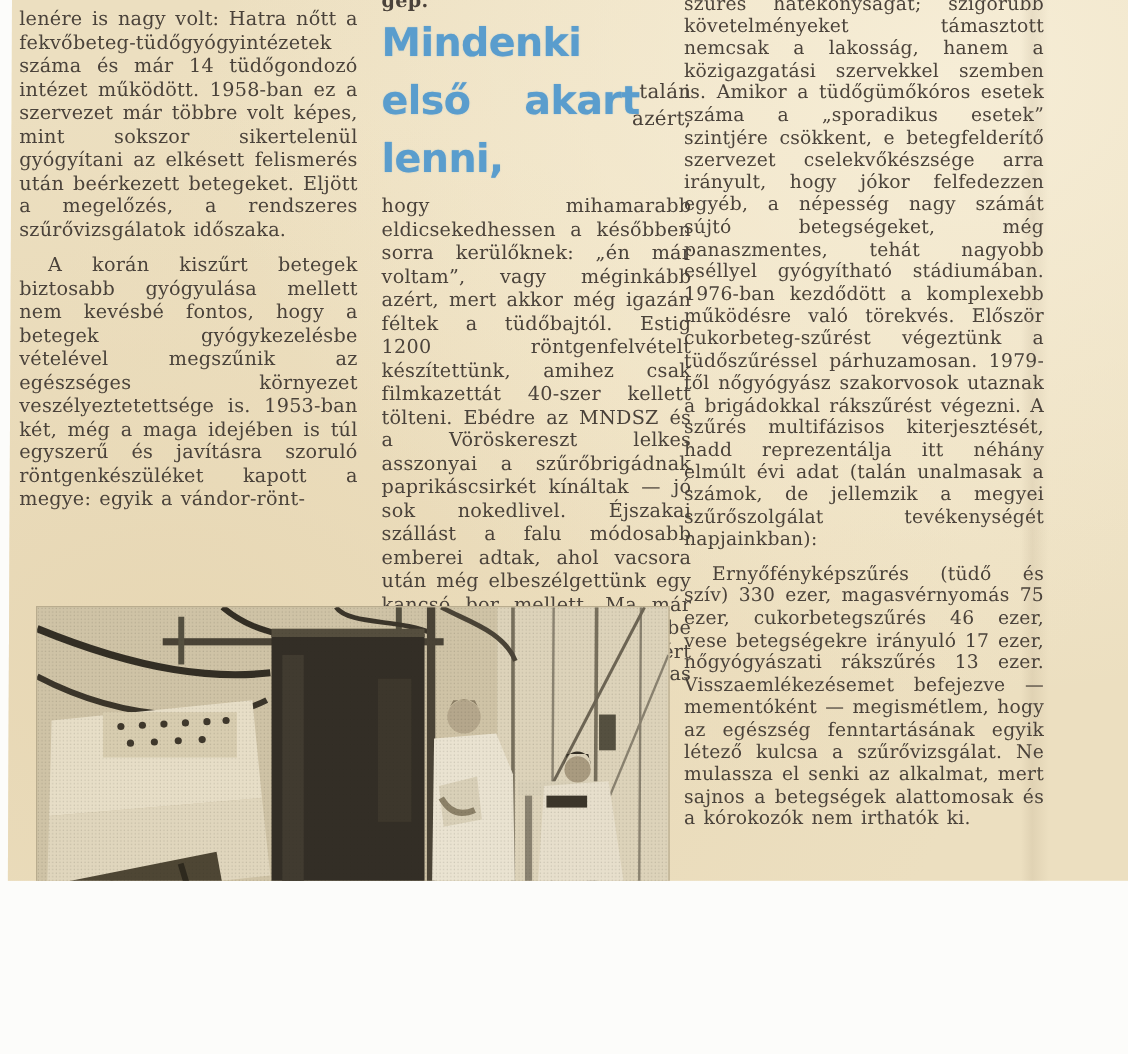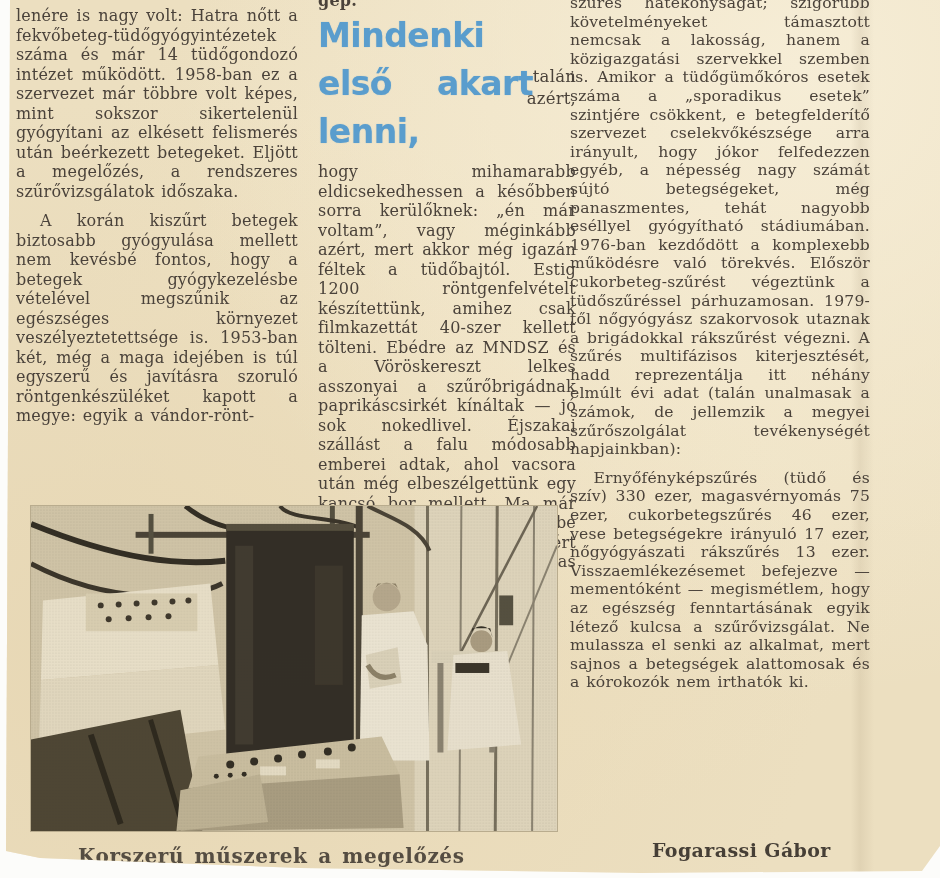--- a/index.html
+++ b/index.html
@@ -3,21 +3,21 @@
 <meta charset="utf-8">
 <title>Newspaper clipping</title>
 <style>
   html,body{margin:0;padding:0;}
   body{
     width:940px;height:878px;overflow:hidden;
     background:#fcfcfa;
     font-family:"DejaVu Serif","Liberation Serif",serif;
   }
   #paper{
-    position:absolute;left:0;top:0;width:940px;height:878px;
+    position:absolute;left:0;top:0;width:940px;height:734px;
     background:
       linear-gradient(90deg, rgba(0,0,0,0) 90.5%, rgba(120,100,70,0.10) 91.5%, rgba(0,0,0,0) 93%),
       radial-gradient(ellipse at 85% 8%, #f6edd6 0%, rgba(246,237,214,0) 55%),
       radial-gradient(ellipse at 15% 75%, #e7d7b4 0%, rgba(231,215,180,0) 60%),
       radial-gradient(ellipse at 55% 40%, #f0e3c4 0%, rgba(240,227,196,0) 65%),
       #ecdfc0;
     clip-path: polygon(13px 0, 940px 0, 940px 846px, 922px 871px, 640px 873px, 300px 868px, 40px 858px, 6px 851px, 10px 0);
     overflow:hidden;
   }
   .col{position:absolute;color:#4a423a;text-align:justify;

